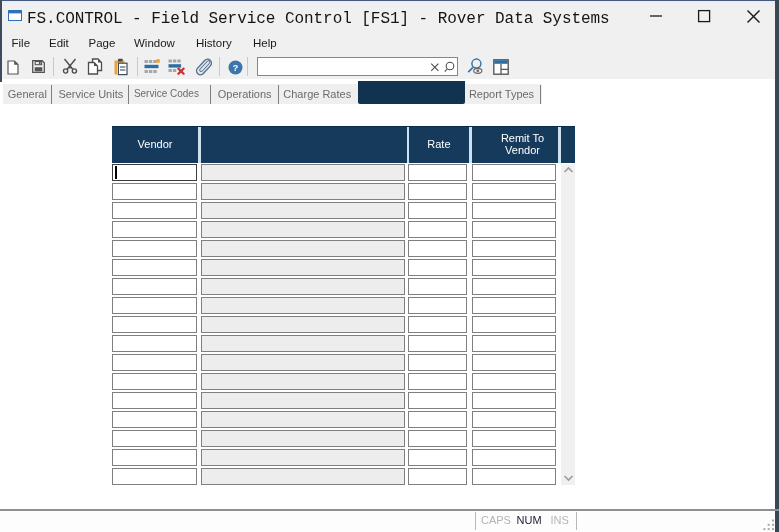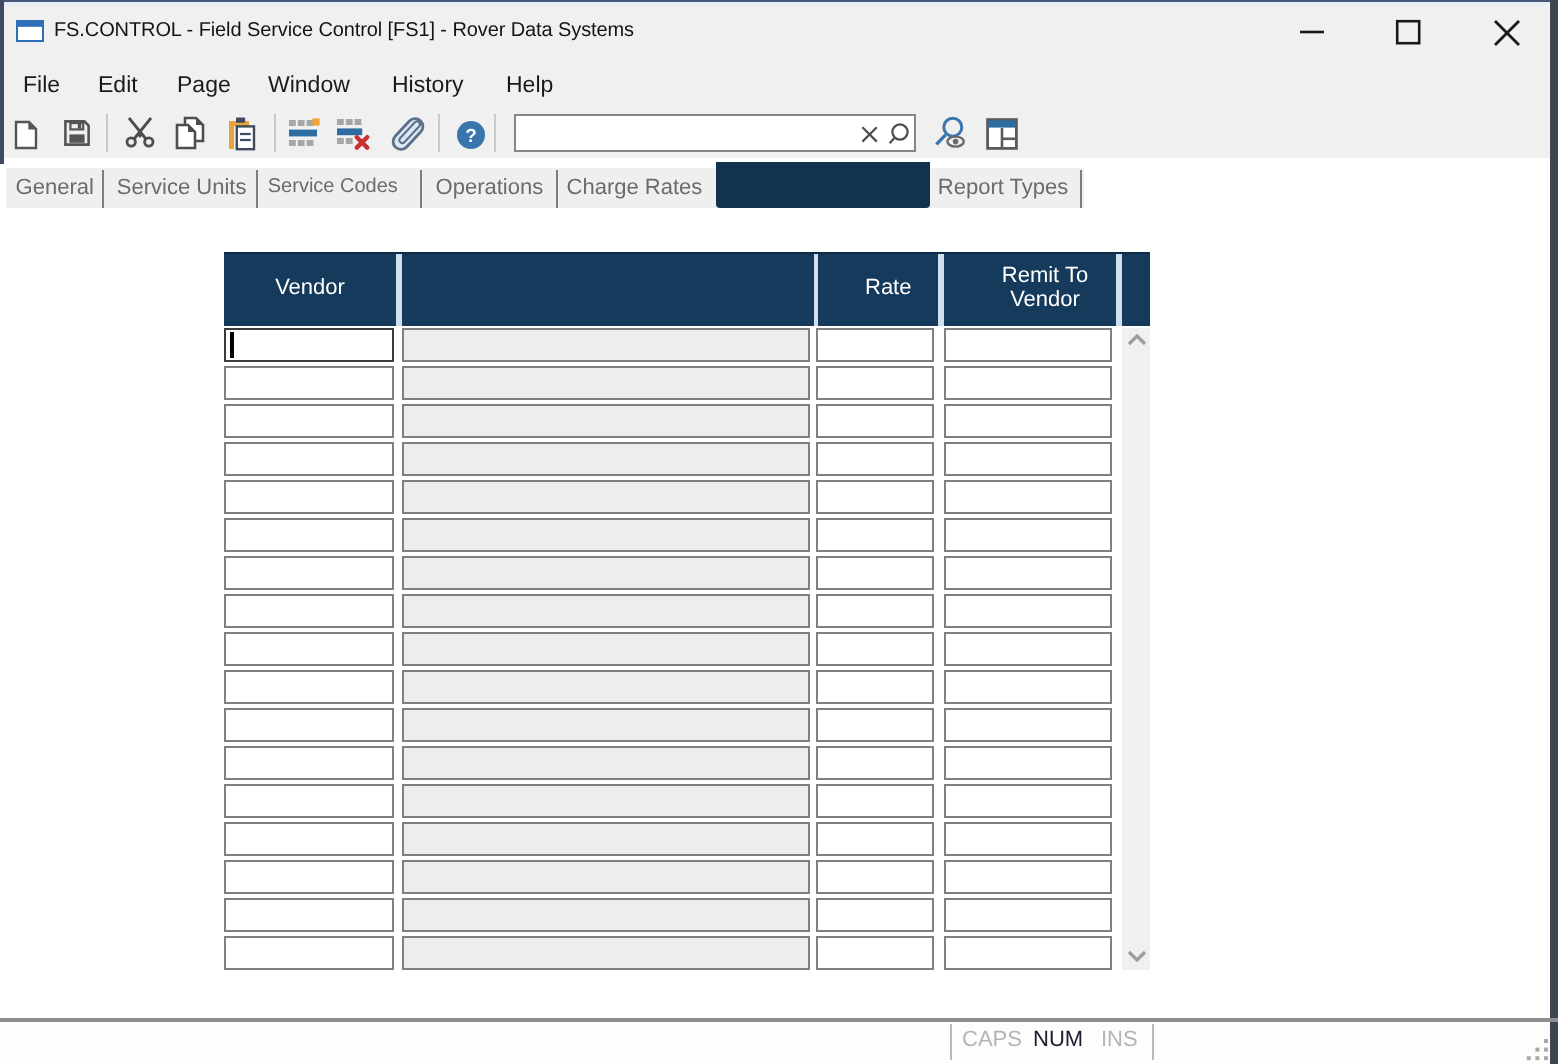--- a/index.html
+++ b/index.html
@@ -14,21 +14,21 @@
 <div class="abs" style="left:0;top:1px;width:774px;height:1.5px;background:#e8eef8;"></div>
 
 <div class="abs" style="left:0;top:0;width:1.5px;height:82px;background:#3e4a5e;"></div>
 
 <div class="abs" style="left:774.5px;top:0;width:4.5px;height:532px;background:#3d4653;"></div>
 
 <svg class="abs" style="left:8px;top:9.5px;" width="14" height="11" viewBox="0 0 14 11">
  <rect x="0.5" y="0.5" width="13" height="10" fill="#fff" stroke="#2e6fb7" stroke-width="1"></rect>
  <rect x="0.5" y="0.5" width="13" height="2.4" fill="#2e6fb7" stroke="#2e6fb7" stroke-width="1"></rect>
 </svg>
-<div class="abs" style="left:27px;top:9.6px;font-size:10px;color:#141414;letter-spacing:-0.05px;">FS.CONTROL - Field Service Control [FS1] - Rover Data Systems</div>
+<div class="abs" style="left:27px;top:9.6px;font-size:16px;color:#141414;letter-spacing:-0.05px;font-family:Liberation Mono, monospace;">FS.CONTROL - Field Service Control [FS1] - Rover Data Systems</div>
 
 <svg class="abs" style="left:649px;top:9px;" width="120" height="18" viewBox="0 0 120 18">
  <line x1="1" y1="7" x2="13" y2="7" stroke="#1a1a1a" stroke-width="1.3"></line>
  <rect x="49.6" y="1.6" width="11" height="11" fill="none" stroke="#1a1a1a" stroke-width="1.3"></rect>
  <line x1="98.5" y1="1.5" x2="110.5" y2="13.5" stroke="#1a1a1a" stroke-width="1.4"></line>
  <line x1="110.5" y1="1.5" x2="98.5" y2="13.5" stroke="#1a1a1a" stroke-width="1.4"></line>
 </svg>
 
 <div class="abs" style="left:11.5px;top:37px;font-size:11.5px;color:#1a1a1a;">File</div>
 <div class="abs" style="left:49px;top:37px;font-size:11.5px;color:#1a1a1a;">Edit</div>
@@ -162,21 +162,21 @@
 <div class="abs" style="left:358px;top:80.5px;width:106.5px;height:23.5px;background:#12334f;border-radius:0 0 2px 2px;"></div>
 
 <div class="abs" style="left:112px;top:126px;width:463.2px;height:36.5px;background:#cfe0ef;"></div>
 <div class="abs" style="left:112px;top:126px;width:86px;height:36.5px;background:#163a5c;"></div>
 <div class="abs" style="left:200.5px;top:126px;width:206px;height:36.5px;background:#163a5c;"></div>
 <div class="abs" style="left:408.5px;top:126px;width:60.8px;height:36.5px;background:#163a5c;"></div>
 <div class="abs" style="left:471.5px;top:126px;width:86.7px;height:36.5px;background:#163a5c;"></div>
 <div class="abs" style="left:561px;top:126px;width:14.2px;height:36.5px;background:#163a5c;"></div>
 <div class="abs" style="left:112px;top:126px;width:463.2px;height:1px;background:#0c2c49;"></div>
 <div class="abs" style="left:112px;top:137.5px;width:86px;font-size:11px;color:#fff;text-align:center;">Vendor</div>
-<div class="abs" style="left:408.5px;top:137.5px;width:60.8px;font-size:11px;color:#fff;text-align:left;margin-left:24px;">Rate</div>
+<div class="abs" style="left:408.5px;top:137.5px;width:60.8px;font-size:11px;color:#fff;text-align:center;">Rate</div>
 <div class="abs" style="left:471.5px;top:131.5px;width:102px;font-size:11px;color:#fff;text-align:center;line-height:12.5px;">Remit To<br>Vendor</div>
 
 <div style="position:absolute;left:112px;top:164px;width:85px;height:17px;background:#ffffff;border:1px solid #3c3c3c;"></div>
 <div style="position:absolute;left:200.5px;top:164px;width:204px;height:17px;background:#ededed;border:1px solid #7f7f7f;"></div>
 <div style="position:absolute;left:408px;top:164px;width:59.3px;height:17px;background:#ffffff;border:1px solid #7f7f7f;"></div>
 <div style="position:absolute;left:471.5px;top:164px;width:84.7px;height:17px;background:#ffffff;border:1px solid #7f7f7f;"></div>
 <div style="position:absolute;left:112px;top:183px;width:85px;height:17px;background:#ffffff;border:1px solid #7f7f7f;"></div>
 <div style="position:absolute;left:200.5px;top:183px;width:204px;height:17px;background:#ededed;border:1px solid #7f7f7f;"></div>
 <div style="position:absolute;left:408px;top:183px;width:59.3px;height:17px;background:#ffffff;border:1px solid #7f7f7f;"></div>
 <div style="position:absolute;left:471.5px;top:183px;width:84.7px;height:17px;background:#ffffff;border:1px solid #7f7f7f;"></div>

